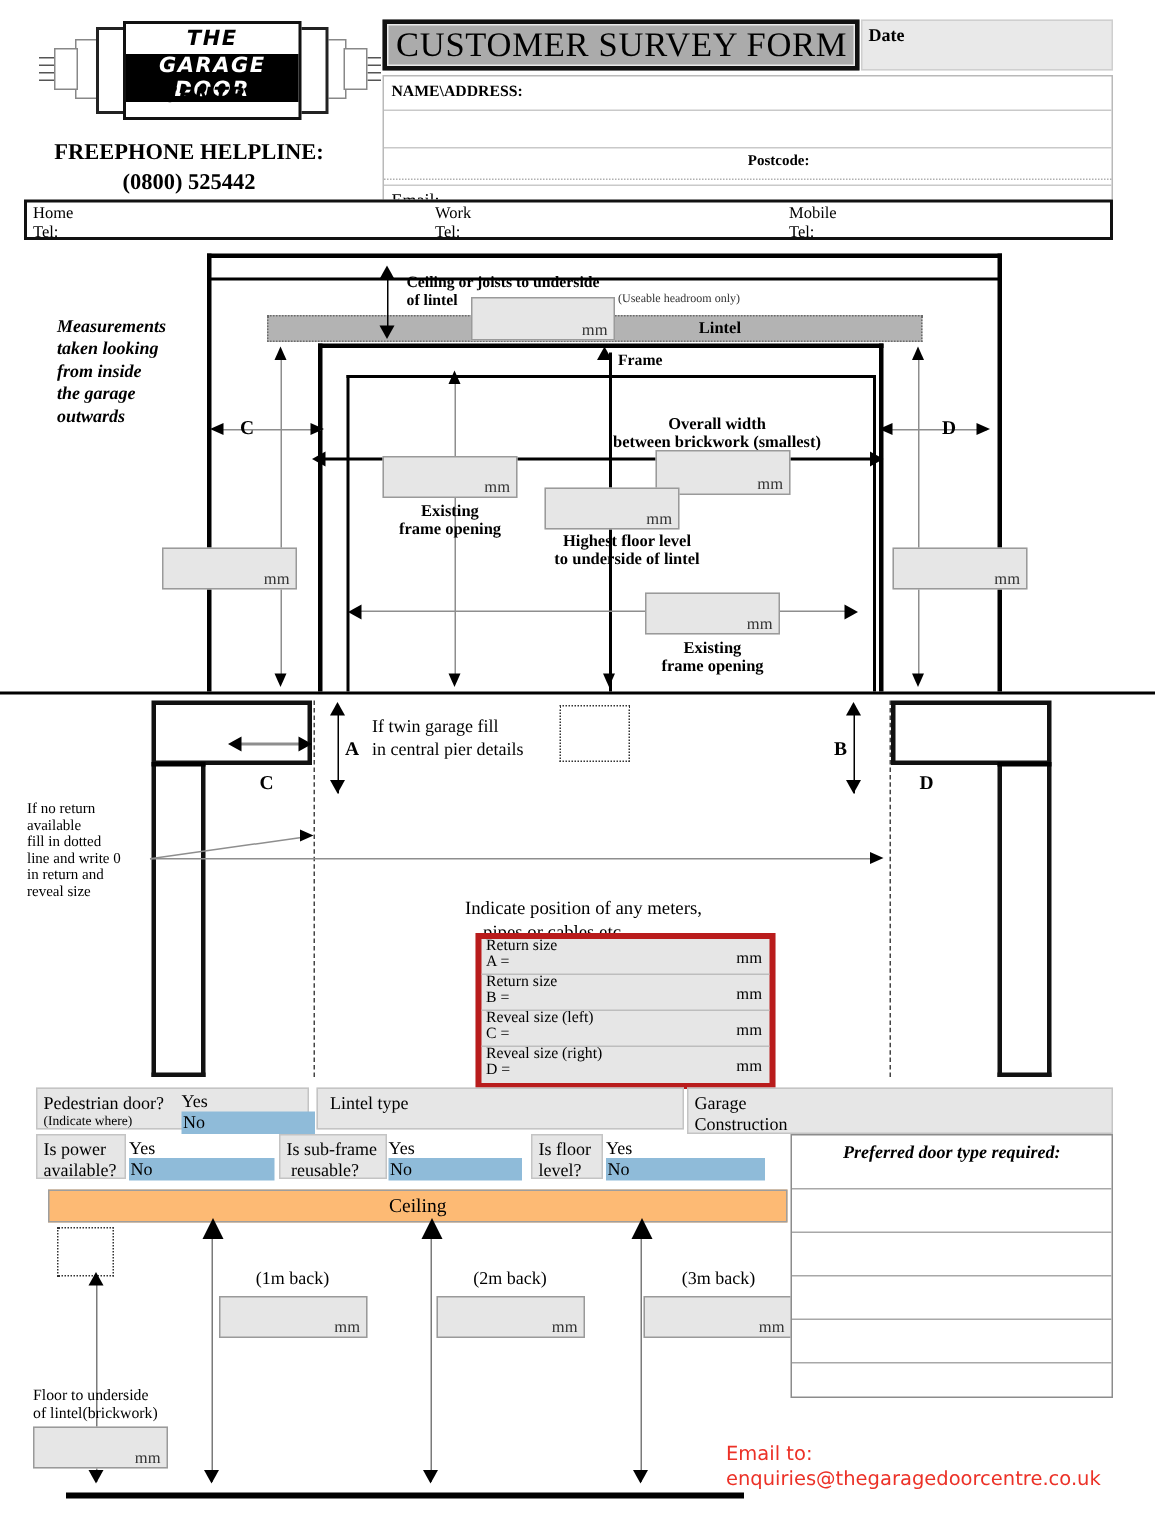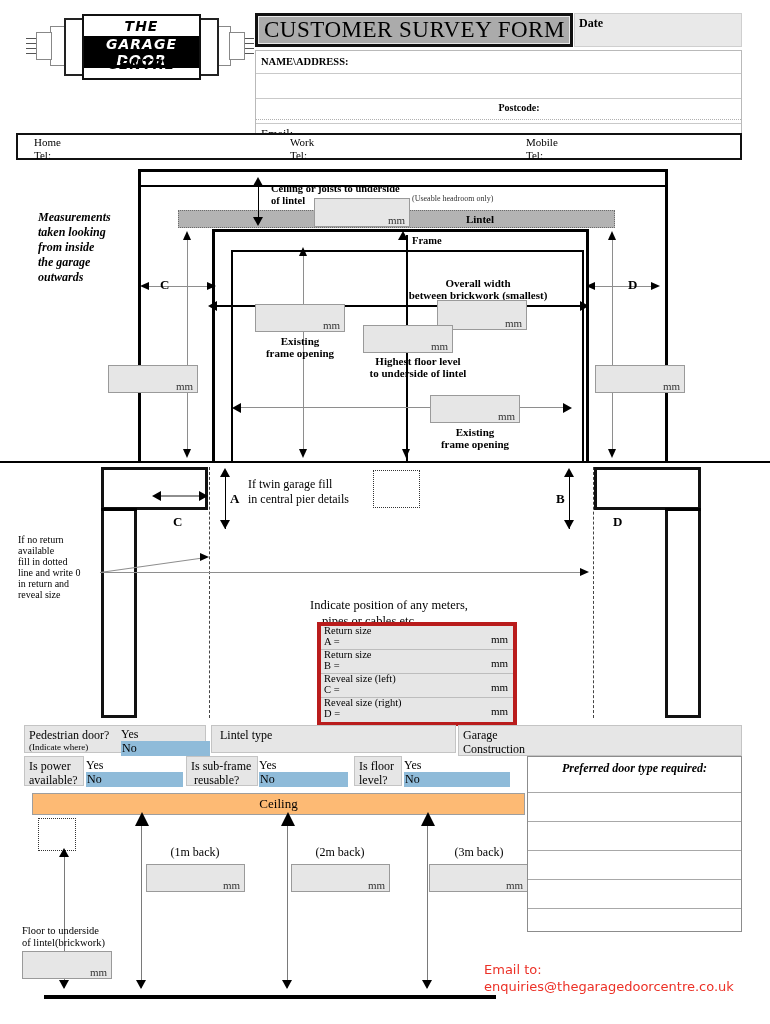--- a/index.html
+++ b/index.html
@@ -161,20 +161,24 @@
     <div class="logo-band i1"></div>
     <div class="logo-band i2"></div>
 
     <div class="logo-core">
       <div class="logo-line lg1">THE</div>
       <div class="logo-line lg2">GARAGE DOOR</div>
       <div class="logo-line lg3">CENTRE</div>
     </div>
   </div>
 
+  <div class="helpline">
+    <div>FREEPHONE HELPLINE:</div>
+    <div>(0800) 525442</div>
+  </div>
 
   <div class="title-band">
     <span>CUSTOMER SURVEY FORM</span>
   </div>
 
   <div class="date-cell">
     <span>Date</span>
   </div>
 
   <div class="addr-tbl">
@@ -184,21 +188,21 @@
     <div class="addr-row" style="top:23px;height:25px;"></div>
     <div class="addr-row" style="top:48px;height:21px;border-bottom:1px dotted #b0b0b0;">
       <span class="pclbl">Postcode:</span>
     </div>
     <div class="email-row">
       <span class="lbl">Email:</span>
     </div>
   </div>
 
   <div class="tel-bar">
-    <div class="tel-col" style="left:16px;">
+    <div class="tel-col" style="left:4px;">
       <span class="t1">Home</span>
       <span class="t2">Tel:</span>
     </div>
     <div class="tel-col" style="left:272px;">
       <span class="t1">Work</span>
       <span class="t2">Tel:</span>
     </div>
     <div class="tel-col" style="left:508px;">
       <span class="t1">Mobile</span>
       <span class="t2">Tel:</span>

